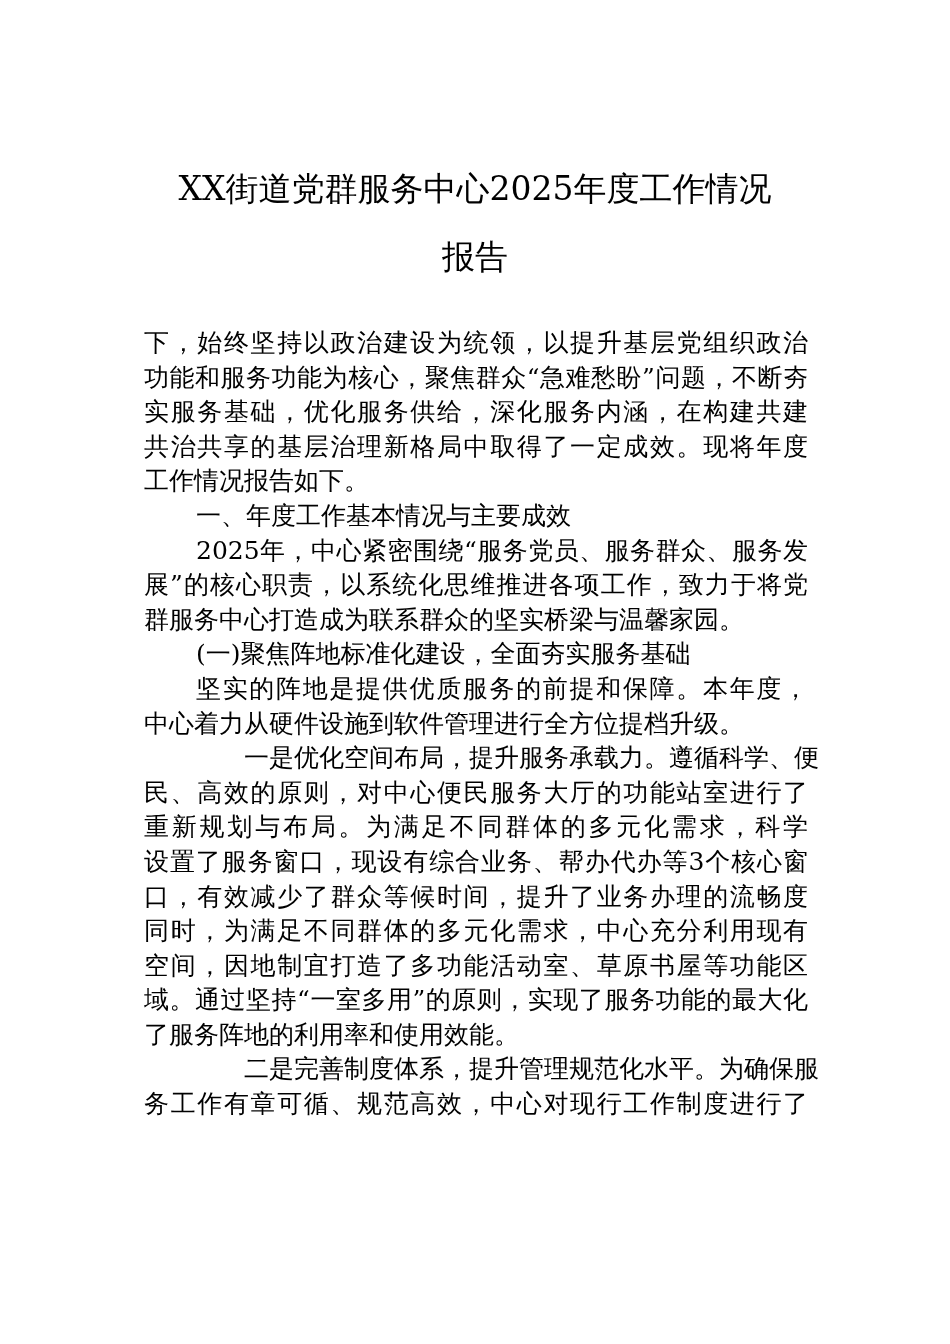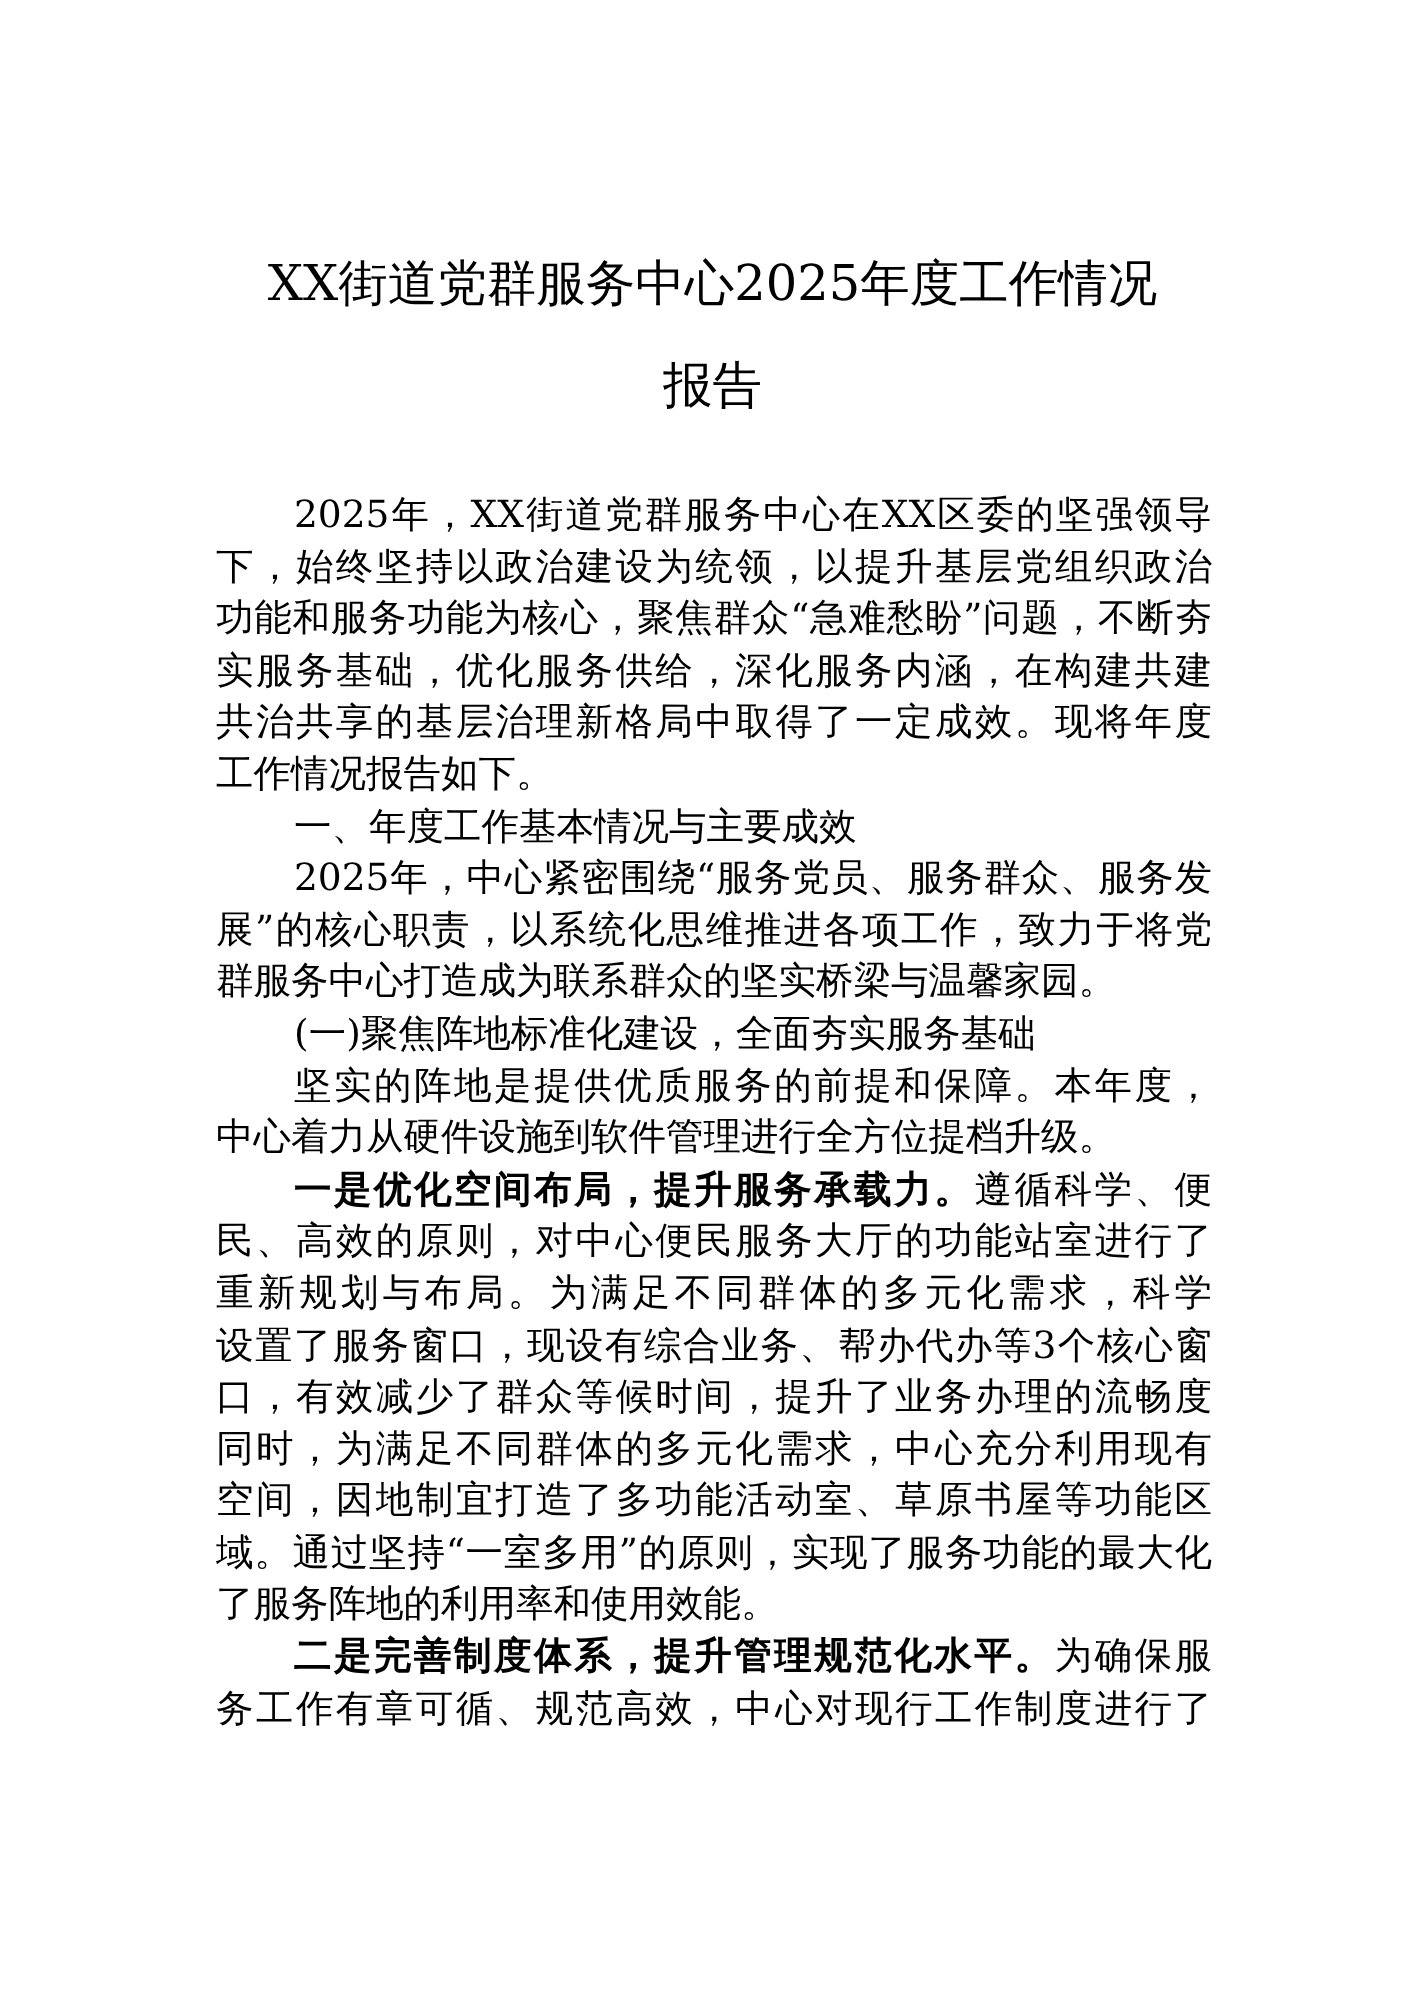--- a/index.html
+++ b/index.html
@@ -42,34 +42,33 @@
   .line {
     height: 34.6px;
     line-height: 34.6px;
     font-size: 25px;
     white-space: nowrap;
     text-align: justify;
     text-align-last: justify;
   }
   .line.indent { padding-left: 52px; }
   .line.last { text-align-last: left; }
-  .bold { font-weight: bold; }
+  .bold { font-weight: normal; margin-left: 48px; }
 </style>
 </head>
 <body>
 
 <div class="page">
 
   <div class="title l1">XX街道党群服务中心2025年度工作情况</div>
   <div class="title l2">报告</div>
 
   <div class="body">
 
     <div>
-      <div class="line indent">2025年，XX街道党群服务中心在XX区委的坚强领导</div>
       <div class="line">下，始终坚持以政治建设为统领，以提升基层党组织政治</div>
       <div class="line">功能和服务功能为核心，聚焦群众“急难愁盼”问题，不断夯</div>
       <div class="line">实服务基础，优化服务供给，深化服务内涵，在构建共建</div>
       <div class="line">共治共享的基层治理新格局中取得了一定成效。现将年度</div>
       <div class="line last">工作情况报告如下。</div>
     </div>
 
     <div class="line indent last">一、年度工作基本情况与主要成效</div>
 
     <div>

